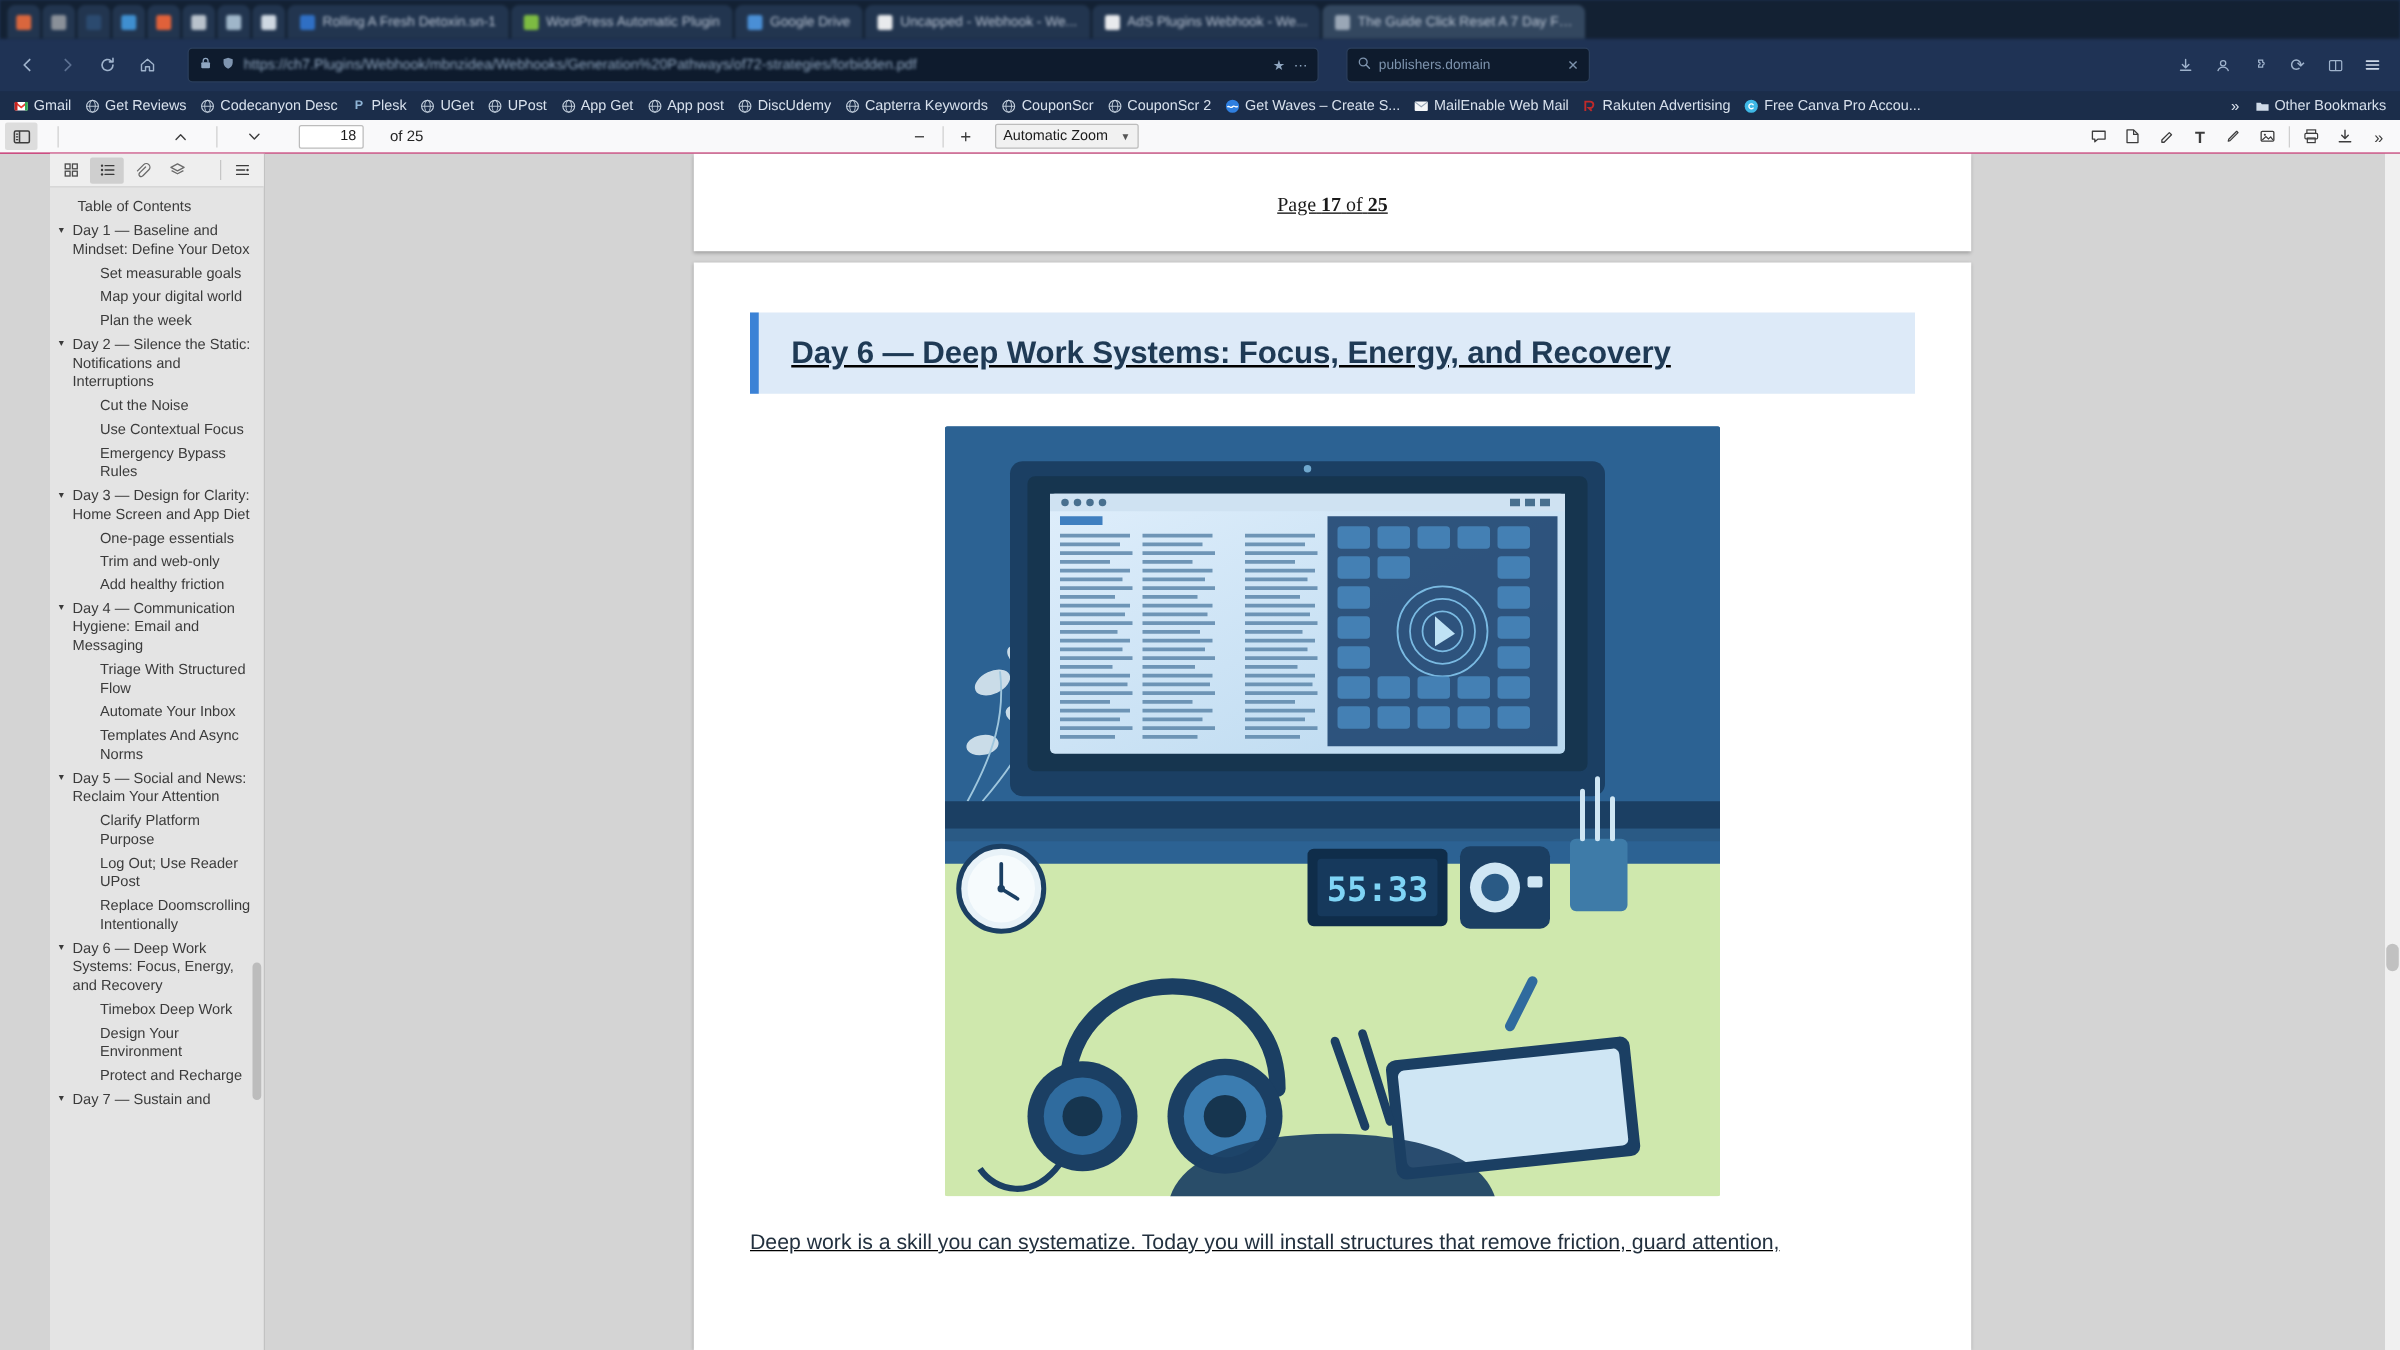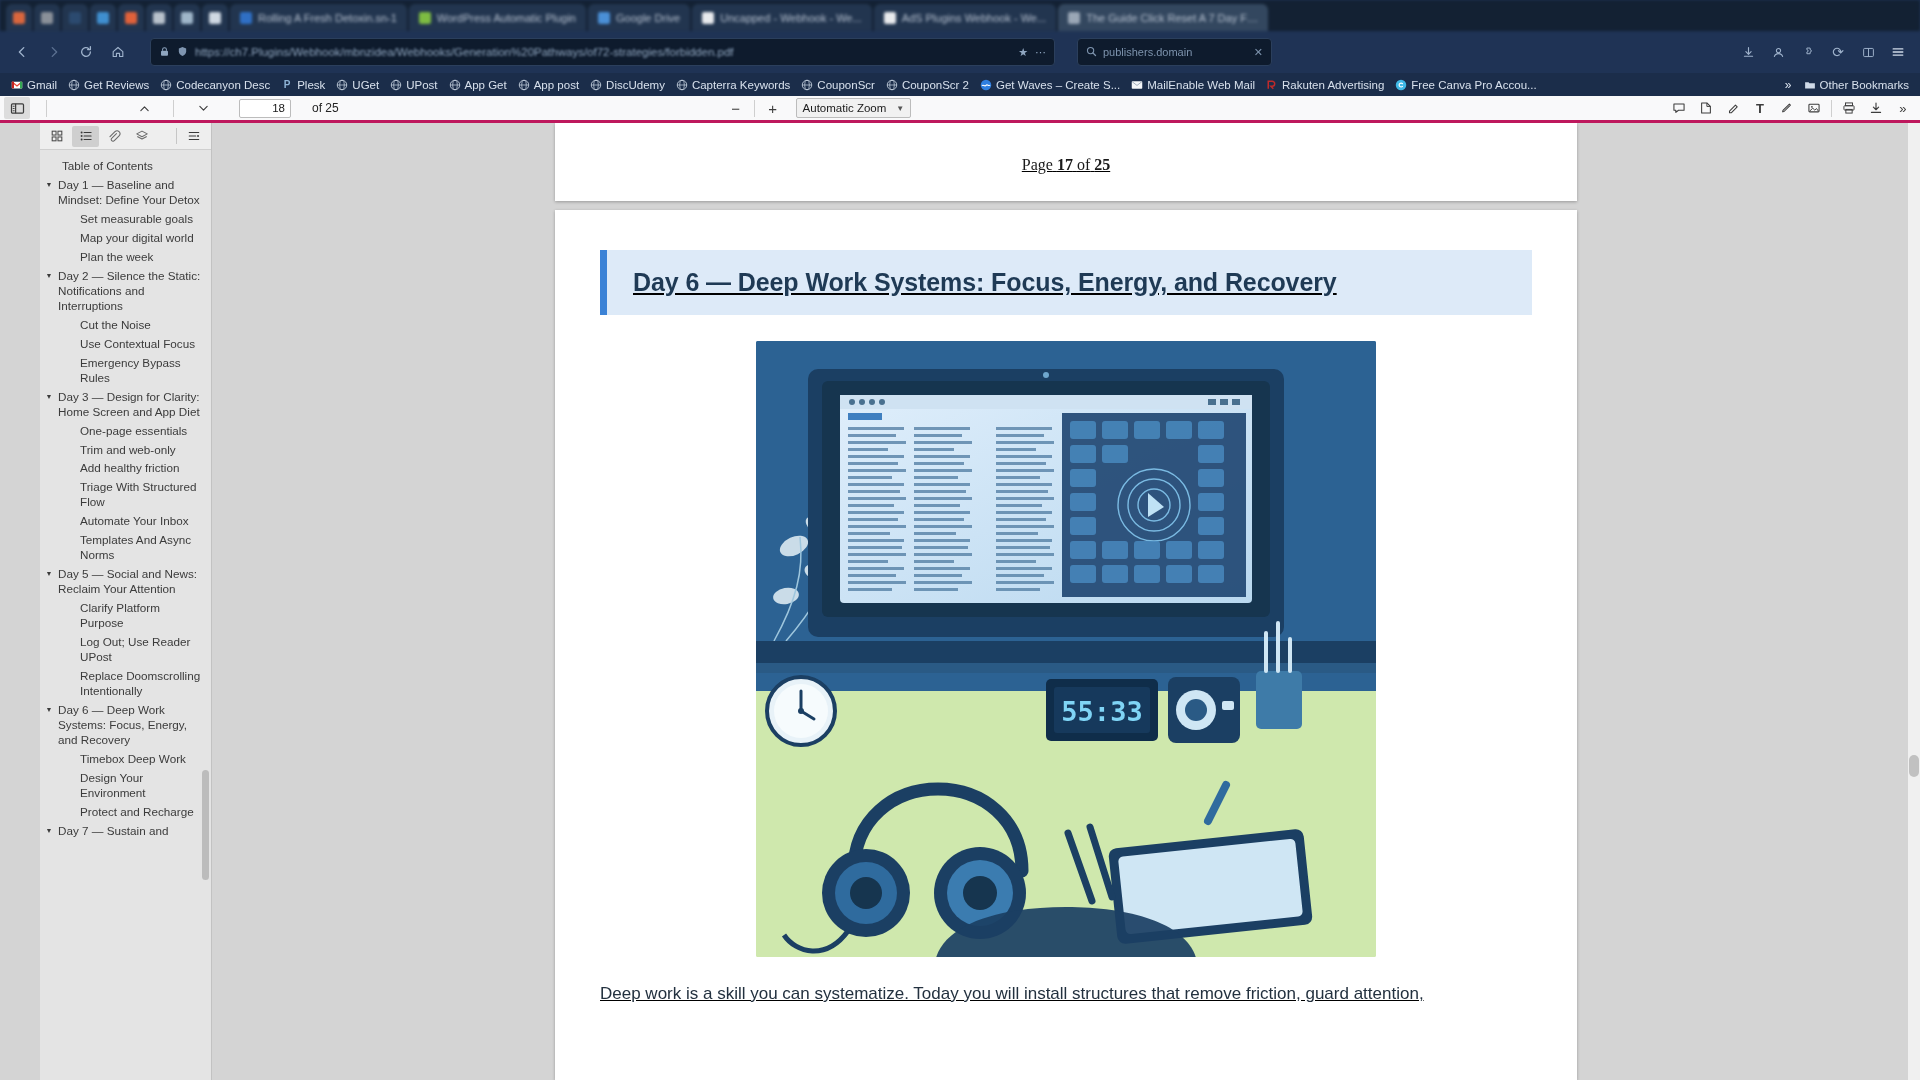--- a/index.html
+++ b/index.html
@@ -64,21 +64,21 @@
   .bm { display:flex;align-items:center;gap:4px;padding:2px 5px;border-radius:3px;
         white-space:nowrap; flex:0 0 auto; }
   .bmico { width:12px;height:12px;flex:0 0 auto;display:flex;align-items:center;
            justify-content:center;font-size:9px;line-height:1; }
   .bmspacer{flex:1 1 auto;}
   .chev { padding:2px 6px; color:#dbe3ee; font-size:12px; }
 
   
   .pdfwrap { flex:1; display:flex; flex-direction:column; background:#d4d4d4; min-height:0; }
   .pdftoolbar {
-    height:27px; background:#f9f9fa; border-bottom:3px solid #be185d;
+    height:27px; background:#f9f9fa; border-bottom:1px solid #be185d;
     display:flex; align-items:center; padding:0 4px; gap:13px; flex:0 0 27px;justify-content:center;
   }
   .tbbtn { width:26px;height:22px;display:flex;align-items:center;justify-content:center;
            color:#3d3d3d; border-radius:2px; font-size:12px; }
   .tbbtn.pressed { background:#ddd; }
   .vsep { width:1px;height:17px;background:#cfcfcf;margin:0 3px; }
   .pagefield {
     width:52px;height:19px;background:#fff;border:1px solid #bcbcbc;border-radius:2px;
     font-size:11.5px;color:#1a1a1a;text-align:right;padding-right:5px;
     display:flex;align-items:center;justify-content:flex-end;
@@ -610,20 +610,24 @@
               <span class="tri">▼</span>
               <span class="txt">One-page essentials</span>
             </div>
             <div class="oitem l1">
               <span class="tri">▼</span>
               <span class="txt">Trim and web-only</span>
             </div>
             <div class="oitem l1">
               <span class="tri">▼</span>
               <span class="txt">Add healthy friction</span>
+            </div>
+            <div class="oitem l0">
+              <span class="tri">▼</span>
+              <span class="txt">Day 4 — Communication Hygiene: Email and Messaging</span>
             </div>
             <div class="oitem l1">
               <span class="tri">▼</span>
               <span class="txt">Triage With Structured Flow</span>
             </div>
             <div class="oitem l1">
               <span class="tri">▼</span>
               <span class="txt">Automate Your Inbox</span>
             </div>
             <div class="oitem l1">

